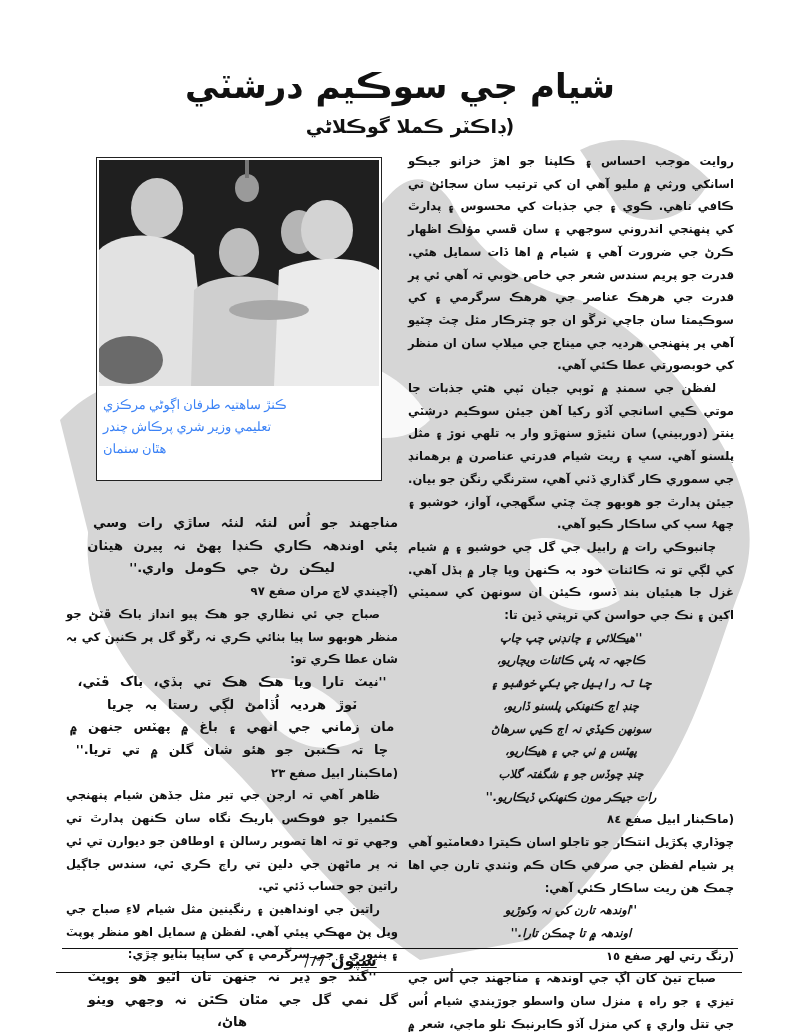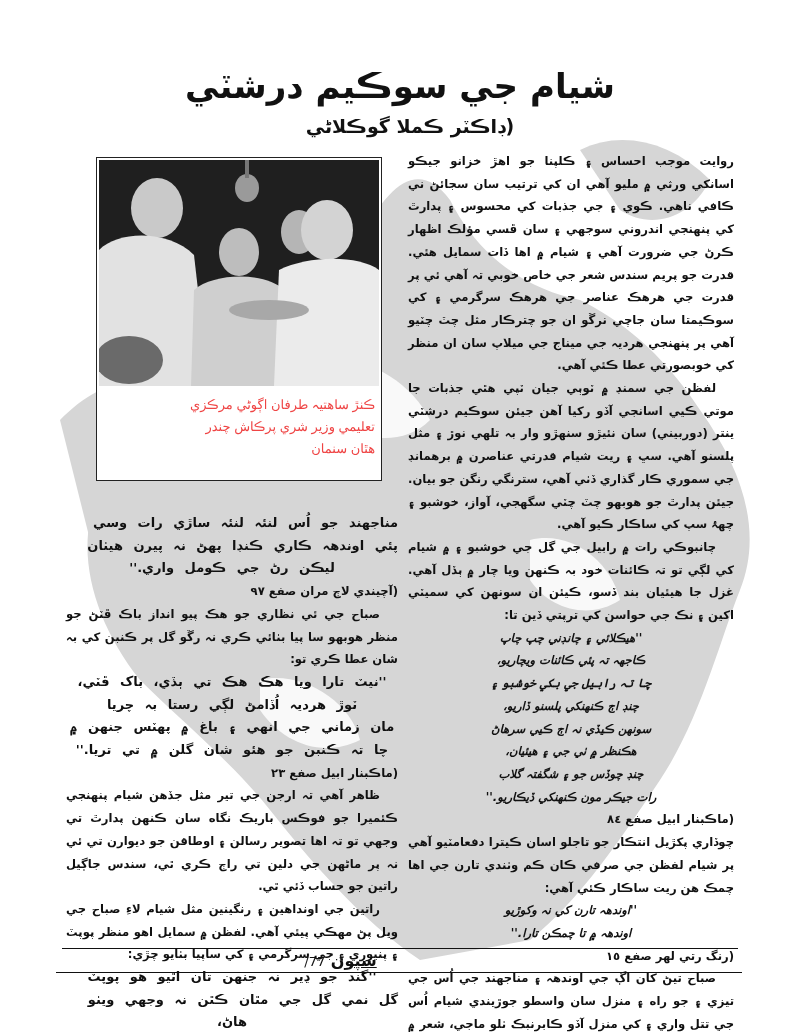--- a/index.html
+++ b/index.html
@@ -7,22 +7,22 @@
          font-family:"DejaVu Sans", sans-serif; color:#111; }
   .watermark { position:absolute; left:60px; top:120px; width:700px; height:840px; z-index:0; }
   .page { position:absolute; inset:0; z-index:1; }
   .title { position:absolute; left:0; width:800px; top:68px; text-align:center;
            font-size:34px; font-weight:bold; direction:rtl; letter-spacing:0; line-height:1.1; }
   .author { position:absolute; left:10px; width:800px; top:115px; text-align:center;
             font-size:19px; font-weight:bold; direction:rtl; }
   .photo-box { position:absolute; left:96px; top:157px; width:284px; height:322px;
                border:1.5px solid #222; background:#fff; }
   .photo { position:absolute; left:2px; top:2px; width:280px; height:226px; overflow:hidden; background:#2a2a2a; }
-  .caption { position:absolute; left:6px; right:6px; top:236px; direction:rtl; text-align:right;
-             font-family:Liberation Sans, sans-serif; font-size:13px; color:#ef4444; line-height:22px; }
+  .caption { position:absolute; left:6px; right:6px; top:236px; direction:rtl; text-align:left;
+             font-family:Liberation Serif, serif; font-size:13px; color:#3b82f6; line-height:22px; }
   .col { position:absolute; direction:rtl; font-size:11.6px; font-weight:bold; line-height:22.7px; }
   .col-right { left:408px; width:326px; top:150px; }
   .col-left { left:66px; width:332px; top:512px; }
   .col p { margin:0; text-align:justify; text-align-last:right; }
   .col .indent { text-indent:18px; }
   .col .verse { text-align:center; text-align-last:center;font-style:italic; }
   .col .verse-wide { text-align:right; text-align-last:center; font-family:"DejaVu Sans", sans-serif; font-size:13px; word-spacing:6px; }
   .col .ref { text-align:right; text-align-last:right; padding-right:0; }
   .rule { position:absolute; height:0; border-top:1.6px solid #111; }
   .footer { position:absolute; left:0; width:681px; top:951px; text-align:center; direction:rtl; font-size:16px; font-weight:bold; }
@@ -81,21 +81,21 @@
 
   <div class="col col-right">
     <p>روايت موجب احساس ۽ ڪلپنا جو اهڙ خزانو جيڪو اسانکي ورثي ۾ مليو آهي ان کي ترتيب سان سجائڻ ني ڪافي ناهي. ڪوي ۽ جي جذبات کي محسوس ۽ پدارٿ کي پنهنجي اندروني سوجهي ۽ سان ڦسي مؤلڪ اظهار ڪرڻ جي ضرورت آهي ۽ شيام ۾ اها ڏات سمايل هئي. قدرت جو پريم سندس شعر جي خاص خوبي تہ آهي ئي پر قدرت جي هرهڪ عناصر جي هرهڪ سرگرمي ۽ کي سوڪيمتا سان جاچي نرڱو ان جو چترڪار مثل چٽ چٽيو آهي پر پنهنجي هرديہ جي ميناج جي ميلاپ سان ان منظر کي خوبصورتي عطا ڪئي آهي.</p>
     <p class="indent">لفظن جي سمنڊ ۾ ٽوٻي جيان ٽپي هٿي جذبات جا موتي ڪيي اسانجي آڏو رکيا آهن جيئن سوڪيم درشٽي ينتر (دوربيني) سان نئيڙو سنهڙو وار بہ تلهي نوڙ ۽ مثل پلسنو آهي. سڀ ۽ ريت شيام قدرتي عناصرن ۾ برهمانڊ جي سموري ڪار گذاري ڏٺي آهي، سترنگي رنگن جو بيان. جيئن پدارٿ جو هوبهو چٽ چٽي سگهجي، آواز، خوشبو ۽ چهۂ سپ کي ساڪار ڪيو آهي.</p>
     <p class="indent">چانبوڪي رات ۾ رابيل جي گل جي خوشبو ۽ ۾ شيام کي لڳي تو تہ ڪائنات خود بہ ڪنهن ويا چار ۾ ٻڏل آهي. غزل جا هيئيان بند ڏسو، ڪيئن ان سونهن کي سميٽي اکين ۽ نڪ جي حواسن کي ترپتي ڏين تا:</p>
     <p class="verse">''هيڪلائي ۽ چانڊني چپ چاپ</p>
     <p class="verse">ڪاجهہ تہ پئي ڪائنات ويچاريو،</p>
     <p class="verse">چا تہ رابيل جي بکي خوشبو ۽</p>
     <p class="verse">چنڊ اڄ ڪنهنکي پلسنو ڏاريو،</p>
     <p class="verse">سونهن ڪيڏي نہ اڄ ڪيي سرهاڻ</p>
-    <p class="verse">هڪنظر ۾ ٺي جي ۽ هيئيان،</p>
+    <p class="verse">پهٽس ۾ ٺي جي ۽ هيڪاريو،</p>
     <p class="verse">چنڊ چوڏس جو ۽ شگفتہ گلاب</p>
     <p class="verse">رات جيڪر مون ڪنهنکي ڏيڪاريو.''</p>
     <p class="ref">(ماڪبنار ابيل صفع ٨٤</p>
     <p>چوڏاري پکڙيل انتڪار جو تاجلو اسان ڪيترا دفعامٽيو آهي پر شيام لفظن جي صرفي ڪان ڪم وٺندي تارن جي اها چمڪ هن ريت ساڪار ڪئي آهي:</p>
     <p class="verse">''اوندهہ   تارن   کي   نہ   وکوڙيو</p>
     <p class="verse">اوندهہ   ۾   تا   چمڪن   تارا.''</p>
     <p class="ref">(رنگ رتي لهر صفع ١٥</p>
     <p class="indent">صباح تيڻ کان اڳ جي اوندهہ ۽ مناجهند جي اُس جي تيزي ۽ جو راه ۽ منزل سان واسطو جوڙيندي شيام اُس جي تتل واري ۽ کي منزل آڏو ڪابرنبڪ ٺلو ماجي، شعر ۾ ماحض بيان ۽ سکيا ڪونهي، پر رڻ جي واري ۽ تي هلڻ جو احساس پڻ آهي:</p>
 
   </div>

